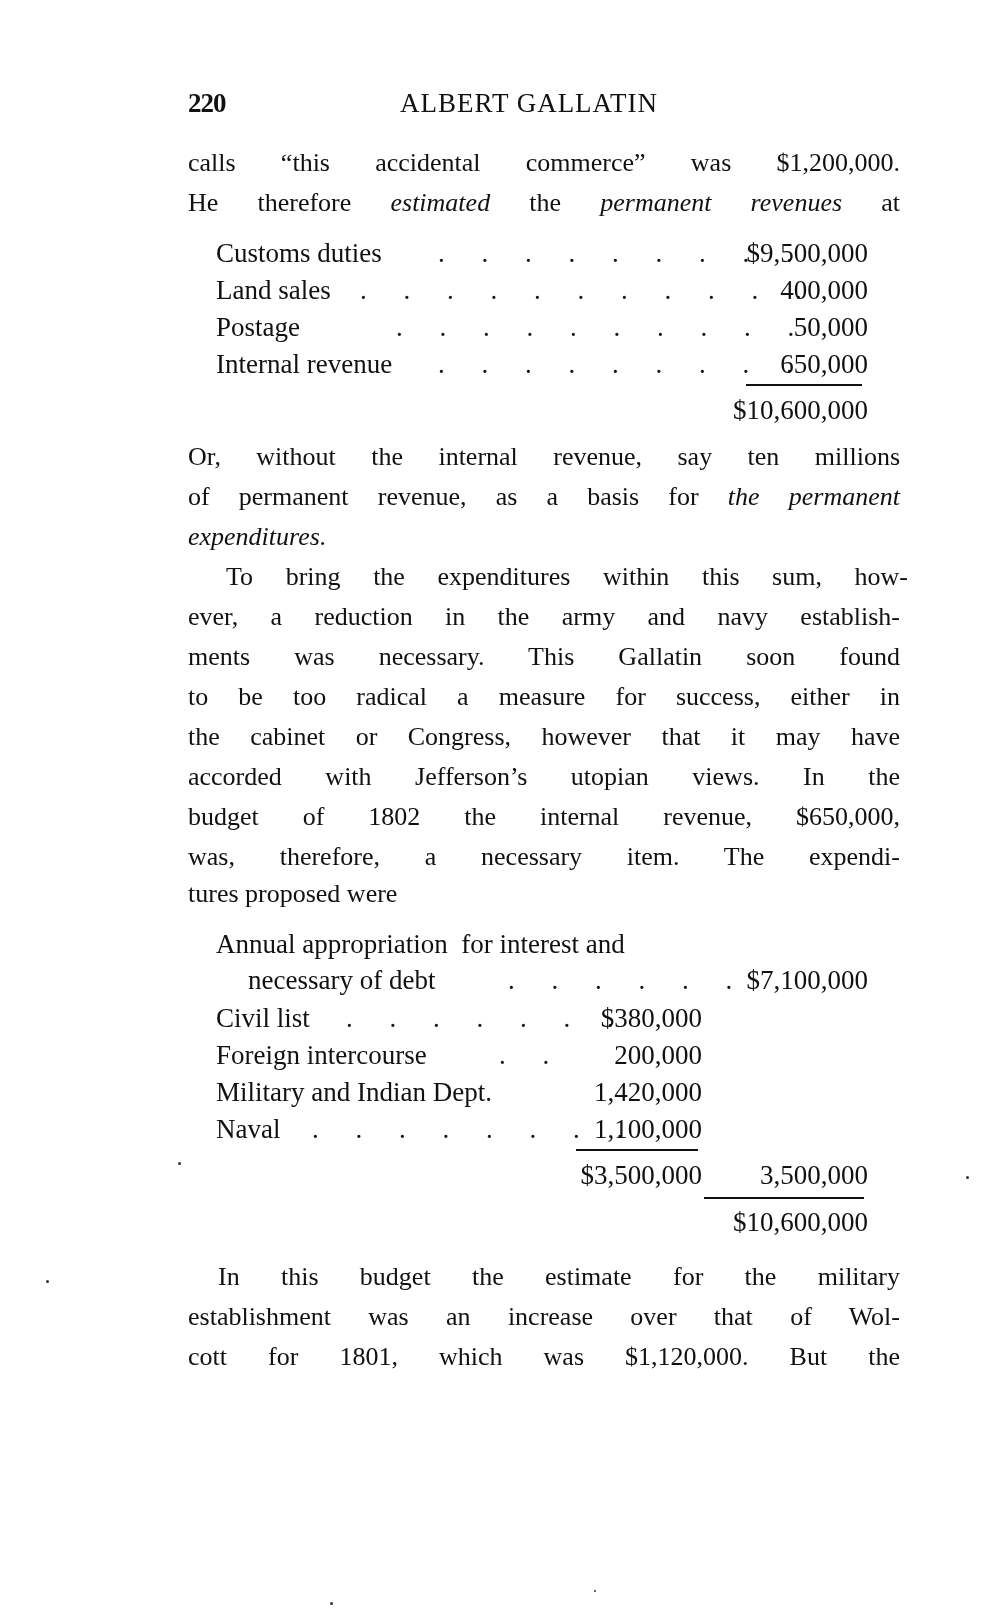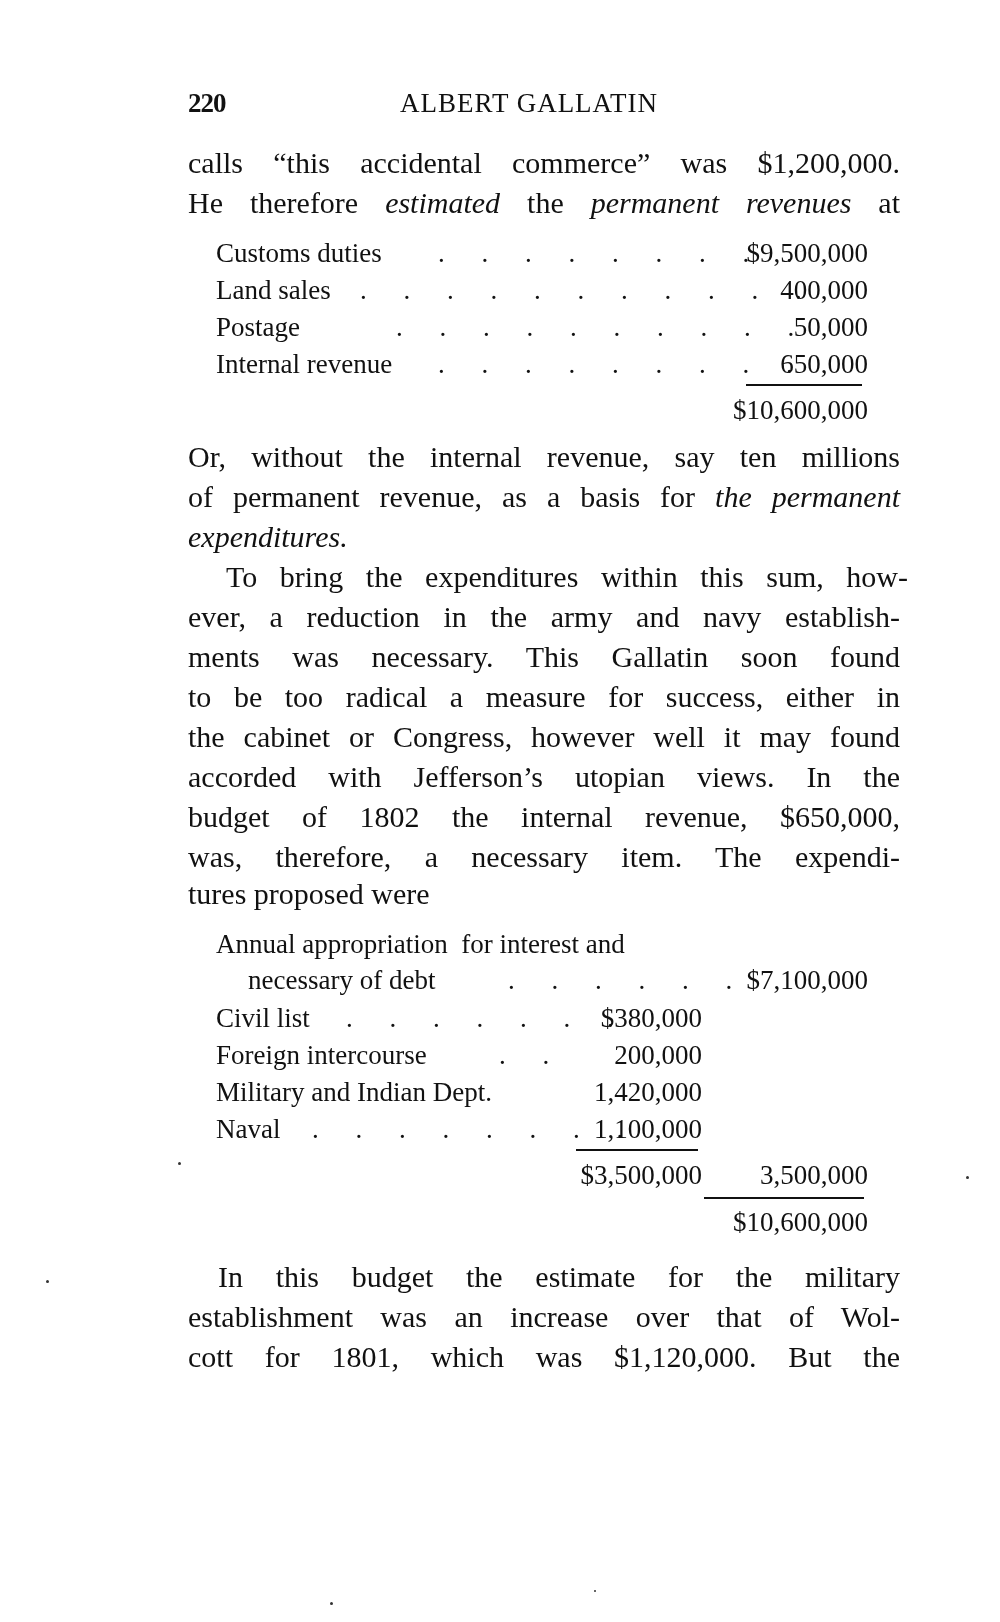--- a/index.html
+++ b/index.html
@@ -7,21 +7,21 @@
       width: 1000px; height: 1622px; position: relative; overflow: hidden;
       font-family: "Liberation Serif", "DejaVu Serif", serif;
       color: #111111;
     }
     .page { position: absolute; left: 0; top: 0; width: 872px; height: 1622px; }
     .header { position: absolute; top: 88px; left: 188px; width: 712px; height: 36px; }
     .page-num { position: absolute; left: 0; top: 0; font-size: 27px; font-weight: bold; letter-spacing: -1px; }
     .running-title { position: absolute; left: 212px; top: 0; font-size: 27px; letter-spacing: 1px; }
     .line {
       position: absolute; left: 188px; width: 712px;
-      font-size: 30px; line-height: 40px; white-space: nowrap;
+      font-size: 26px; line-height: 40px; white-space: nowrap;
       text-align: justify; text-align-last: justify;
     }
     .line.last { text-align-last: left; }
     .line i { font-style: italic; }
     .tbl-row { position: absolute; font-size: 27px; line-height: 37px; white-space: nowrap; }
     .tbl-label { position: absolute; left: 0; top: 0; }
     .tbl-dots { position: absolute; top: 0; letter-spacing: 15px; }
     .tbl-amt { position: absolute; top: 0; text-align: right; }
     .rule { position: absolute; height: 0; border-top: 2px solid #111; }
     .speck { position: absolute; width: 3px; height: 3px; background: #333; border-radius: 50%; }
@@ -67,21 +67,21 @@
   </div>
 
   <div class="line" style="top:437px;">Or, without the internal revenue, say ten millions</div>
   <div class="line" style="top:477px;"><span>of permanent revenue, as a basis for </span><i>the permanent</i></div>
   <div class="line last" style="top:501px;margin-top:16px;"><i>expenditures.</i></div>
 
   <div class="line" style="top:557px; left:226px; width:682px;">To bring the expenditures within this sum, how-</div>
   <div class="line" style="top:597px;">ever, a reduction in the army and navy establish-</div>
   <div class="line" style="top:637px;">ments was necessary.  This Gallatin soon found</div>
   <div class="line" style="top:677px;">to be too radical a measure for success, either in</div>
-  <div class="line" style="top:717px;">the cabinet or Congress, however well it may found</div>
+  <div class="line" style="top:717px;">the cabinet or Congress, however that it may have</div>
   <div class="line" style="top:757px;">accorded with Jefferson’s utopian views.  In the</div>
   <div class="line" style="top:797px;">budget of 1802 the internal revenue, $650,000,</div>
   <div class="line" style="top:837px;">was, therefore, a necessary item.  The expendi-</div>
   <div class="line last" style="top:874px;">tures proposed were</div>
 
   <div>
     <div class="tbl-row" style="top:926px; left:216px; width:652px;">
       <span class="tbl-label" style="white-space:pre;">Annual appropriation  for interest and</span>
     </div>
     <div class="tbl-row" style="top:962px; left:216px; width:652px;">

